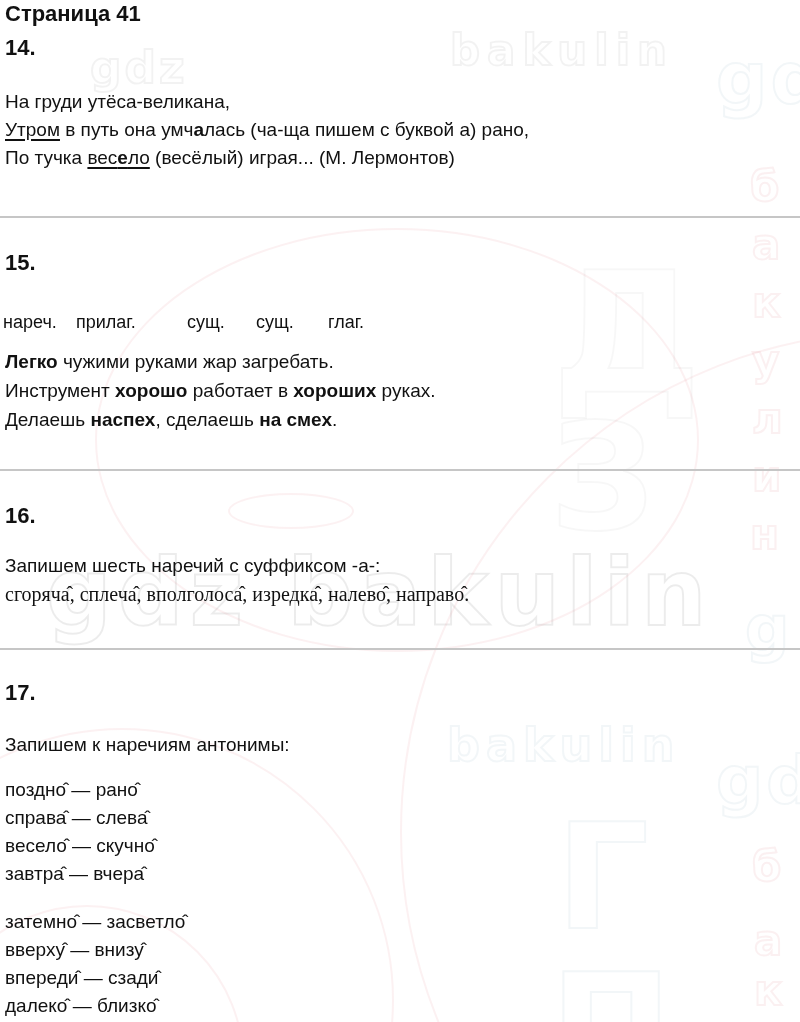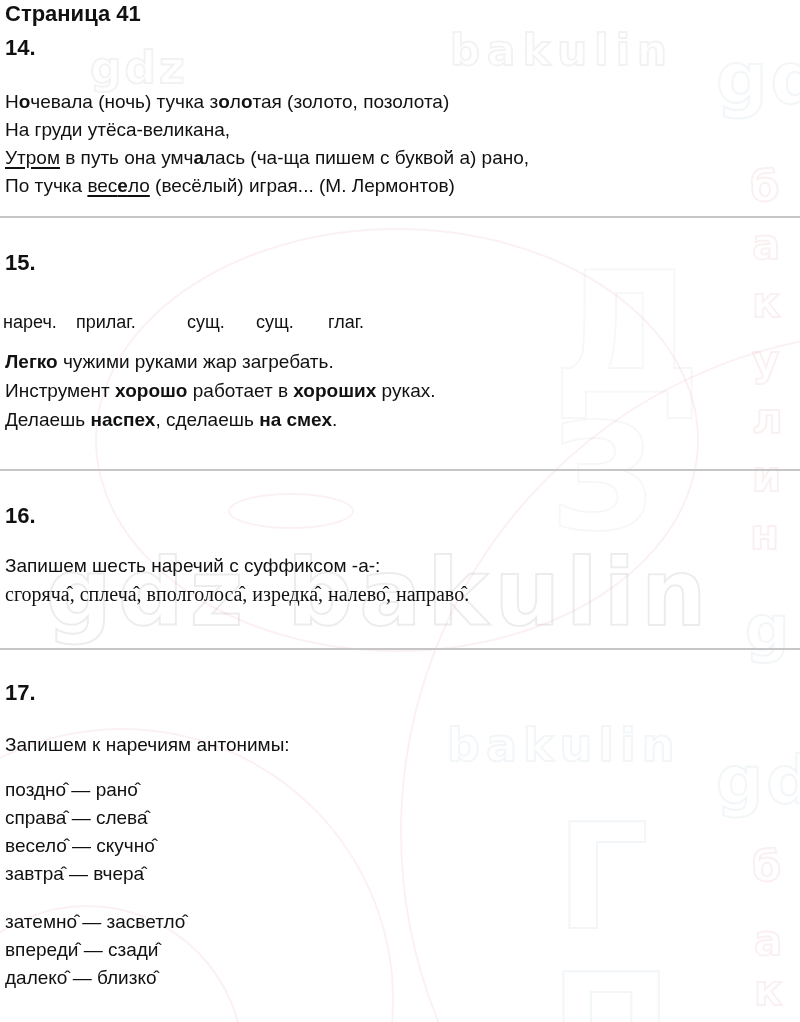--- a/index.html
+++ b/index.html
@@ -72,21 +72,20 @@
   <div class="arc" style="left:95px;top:228px;width:600px;height:420px;"></div>
   <div class="arc" style="left:228px;top:493px;width:122px;height:32px;"></div>
   <div class="arc" style="left:-150px;top:728px;width:540px;height:540px;"></div>
   <div class="arc" style="left:-70px;top:905px;width:310px;height:310px;"></div>
   <div class="arc" style="left:400px;top:330px;width:1000px;height:1000px;"></div>
 
   <h1 class="abs" style="left:5px;top:1px;">Страница 41</h1>
 
   <h2 class="abs" style="left:5px;top:35px;">14.</h2>
   <div class="abs" style="left:5px;top:88px;">
-    <div class="textline"><span>Н</span><b>о</b><span>чевала (ночь) тучка з</span><b>о</b><span>л</span><b>о</b><span>тая (золото, позолота)</span></div>
     <div class="textline"><span>На груди утёса-великана,</span></div>
     <div class="textline"><span class="ul">Утром</span><span> в путь она умч</span><b>а</b><span>лась (ча-ща пишем с буквой а) рано,</span></div>
     <div class="textline"><span>По тучка </span><span class="ul">вес</span><b class="ul">е</b><span class="ul">ло</span><span> (весёлый) играя... (М. Лермонтов)</span></div>
   </div>
 
   <div class="divider" style="top:216px;"></div>
 
   <h2 class="abs" style="left:5px;top:250px;">15.</h2>
   <div class="pos-row" style="left:0;top:300px;">
     <span class="pos-1">нареч.</span>
@@ -112,17 +111,18 @@
   <h2 class="abs" style="left:5px;top:680px;">17.</h2>
   <div class="abs textline" style="left:5px;top:731px;">Запишем к наречиям антонимы:</div>
   <div class="abs pairs" style="left:5px;top:776px;">
     <div class="textline">поздно̂ — рано̂</div>
     <div class="textline">справа̂ — слева̂</div>
     <div class="textline">весело̂ — скучно̂</div>
     <div class="textline">завтра̂ — вчера̂</div>
   </div>
   <div class="abs pairs" style="left:5px;top:908px;">
     <div class="textline">затемно̂ — засветло̂</div>
+    <div class="textline">вверху̂ — внизу̂</div>
     <div class="textline">впереди̂ — сзади̂</div>
     <div class="textline">далеко̂ — близко̂</div>
   </div>
 
 </div>
 
 </body></html>

